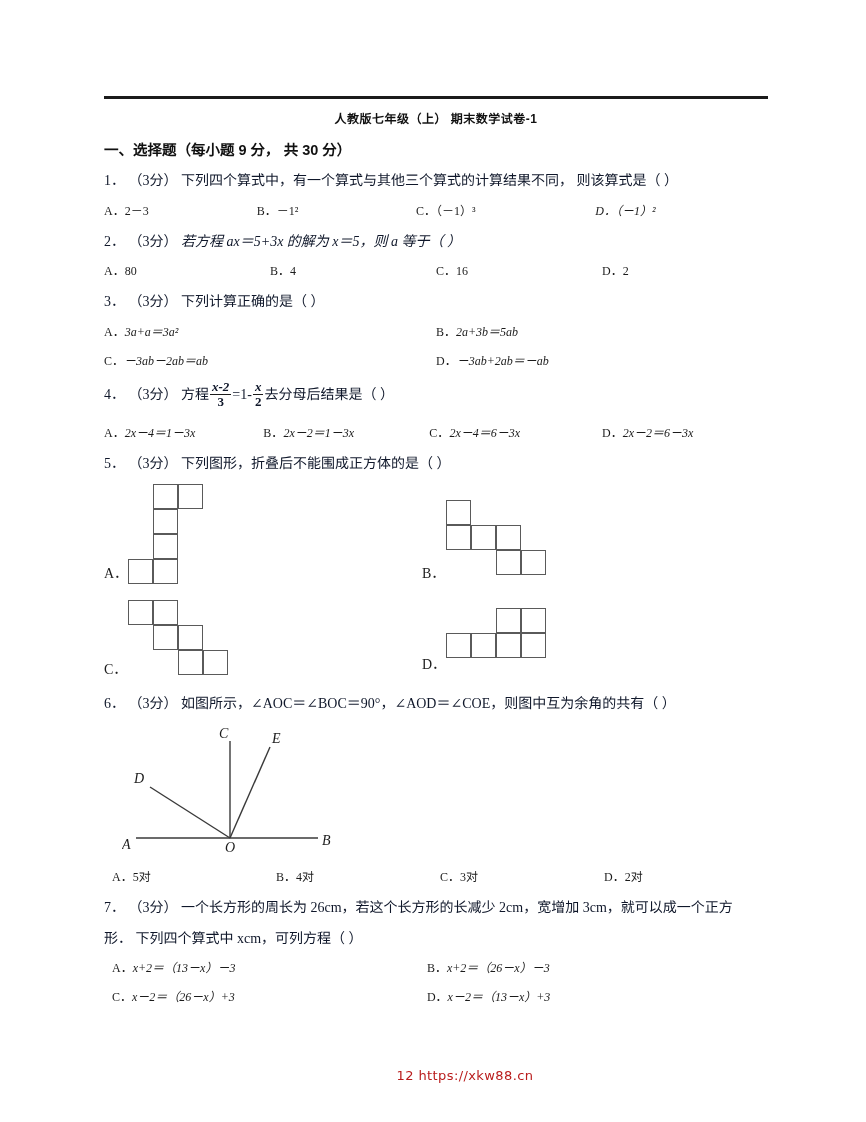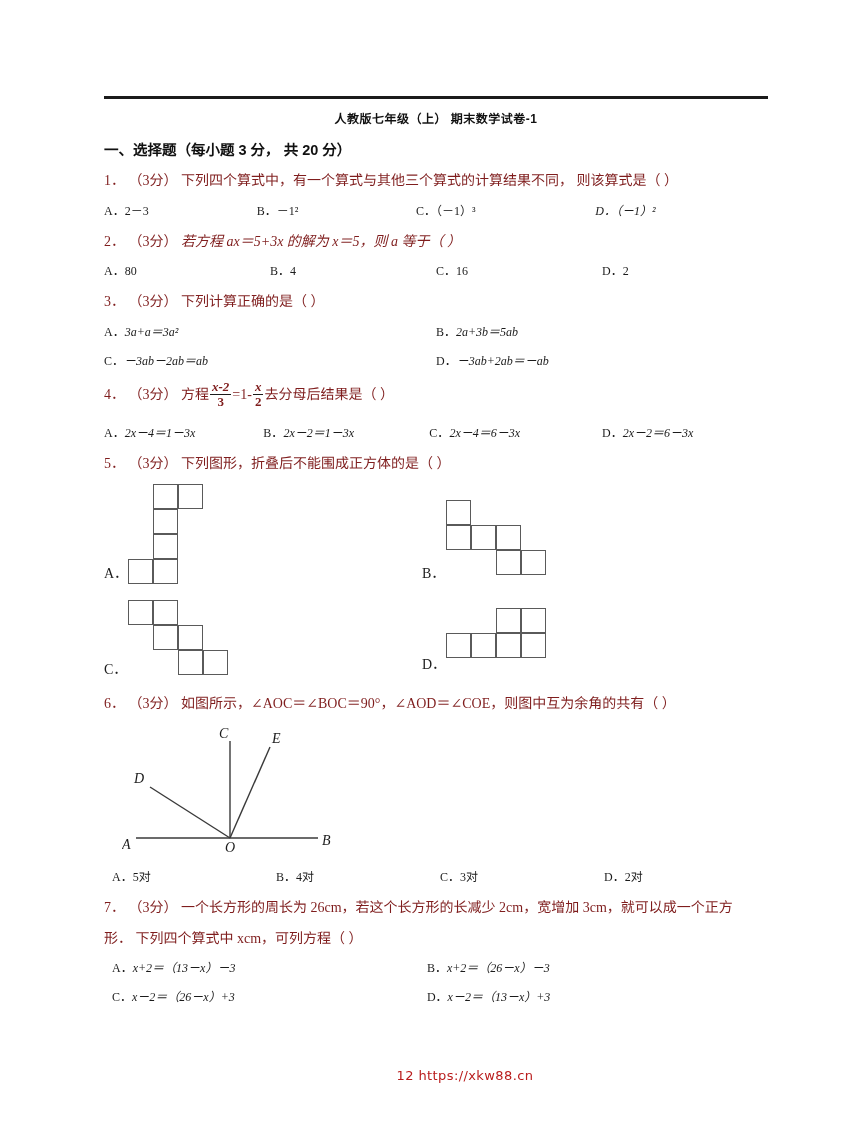--- a/index.html
+++ b/index.html
@@ -46,21 +46,21 @@
     font-family: "Liberation Sans", "DejaVu Sans", sans-serif;
     font-weight: bold;
     font-size: 14.5px;
     margin: 0 0 11px 0;
     color: #111;
   }
   .q {
     font-size: 14px;
     line-height: 1.55;
     margin: 0 0 9px 0;
-    color: #7f1d1d;
+    color: #0f172a;
   }
   .q-stem { margin-bottom: 10px; }
   .opts {
     display: flex;
     font-size: 12px;
     margin: 0 0 11px 0;
     line-height: 1.5;
   }
   .opts.four > div { width: 25%; }
   .opts.four-tight > div:nth-child(1) { width: 24%; }
@@ -150,21 +150,21 @@
 </head>
 <body>
 
 <div class="page">
   <div class="content">
 
     <div class="top-rule"></div>
 
     <div class="doc-title">人教版七年级（上） 期末数学试卷-1</div>
 
-    <div class="section-title">一、选择题（每小题 3 分， 共 20 分）</div>
+    <div class="section-title">一、选择题（每小题 9 分， 共 30 分）</div>
 
     <div class="q q-stem">
       <span>1．</span>
       <span>（3分）</span>
       <span>下列四个算式中，有一个算式与其他三个算式的计算结果不同， 则该算式是（      ）</span>
     </div>
     <div class="opts four-a">
       <div><span>A．</span><span>2－3</span></div>
       <div><span>B．</span><span>－1²</span></div>
       <div><span>C．</span><span>（－1）³</span></div>

